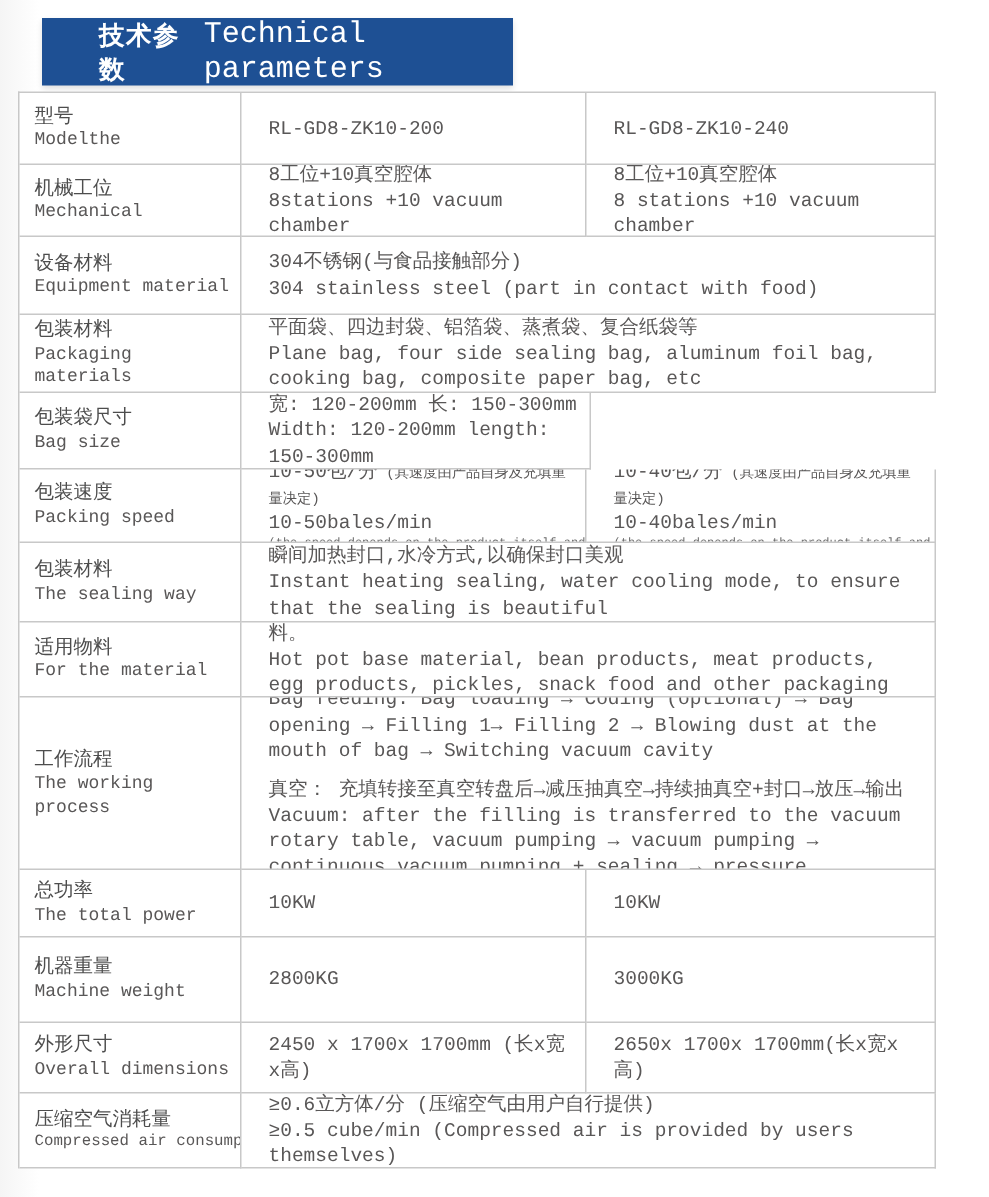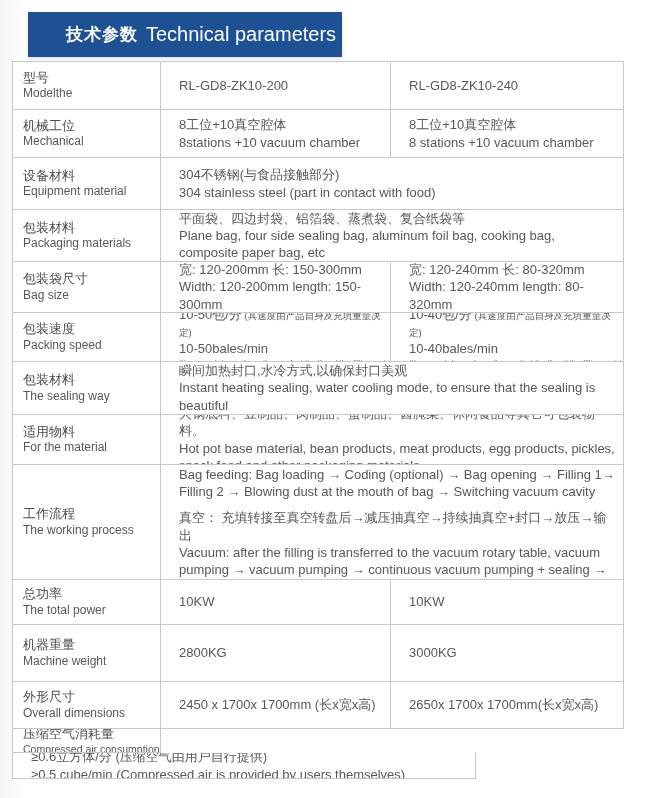--- a/index.html
+++ b/index.html
@@ -5,21 +5,21 @@
   :root{
     --banner:#1e5094;
     --border:#c8c8c8;
     --text:#595757;
   }
   html,body{margin:0;padding:0;background:#ffffff;}
   .page{
     position:relative;
     width:659px;height:798px;
     background:linear-gradient(90deg,#f5f5f5 0px,#ffffff 26px);
-    font-family:Liberation Sans, sans-serif;
+    font-family:Liberation Mono, monospace;
     overflow:hidden;
   }
   .banner{
     position:absolute;left:28px;top:12px;
     width:314px;height:45px;
     background:var(--banner);
     color:#ffffff;
     display:flex;align-items:center;
     box-sizing:border-box;padding-left:38px;
     box-shadow:0 2px 4px rgba(0,0,0,0.12);
@@ -111,24 +111,20 @@
       </div>
       <div class="trow" style="height: 51px;">
         <div class="cell label">
           <div class="zh">包装袋尺寸</div>
           <div class="en">Bag size</div>
         </div>
         <div class="cell value">
           <div class="line">宽: 120-200mm 长: 150-300mm</div>
           <div class="line">Width: 120-200mm length: 150-300mm</div>
         </div>
-        <div class="cell value">
-          <div class="line">宽: 120-240mm 长: 80-320mm</div>
-          <div class="line">Width: 120-240mm length: 80-320mm</div>
-        </div>
       </div>
       <div class="trow" style="height: 49px;">
         <div class="cell label">
           <div class="zh">包装速度</div>
           <div class="en">Packing speed</div>
         </div>
         <div class="cell value">
           <div class="line">10-50包/分<span class="small-suffix"> (其速度由产品自身及充填重量决定)</span></div>
           <div class="line">10-50bales/min</div>
           <div class="line small">(the speed depends on the product itself and the filling weight)</div>
@@ -200,21 +196,21 @@
           <div class="zh">外形尺寸</div>
           <div class="en">Overall dimensions</div>
         </div>
         <div class="cell value">
           <div class="line">2450 x 1700x 1700mm (长x宽x高)</div>
         </div>
         <div class="cell value">
           <div class="line">2650x 1700x 1700mm(长x宽x高)</div>
         </div>
       </div>
-      <div class="trow" style="height: 50px; flex-direction: column;">
+      <div class="trow" style="height: 50px;">
         <div class="cell label">
           <div class="zh">压缩空气消耗量</div>
           <div class="en tight">Compressed air consumption</div>
         </div>
         <div class="cell value span">
           <div class="line">≥0.6立方体/分 (压缩空气由用户自行提供)</div>
           <div class="line">≥0.5 cube/min (Compressed air is provided by users themselves)</div>
         </div>
       </div>
     </div>

